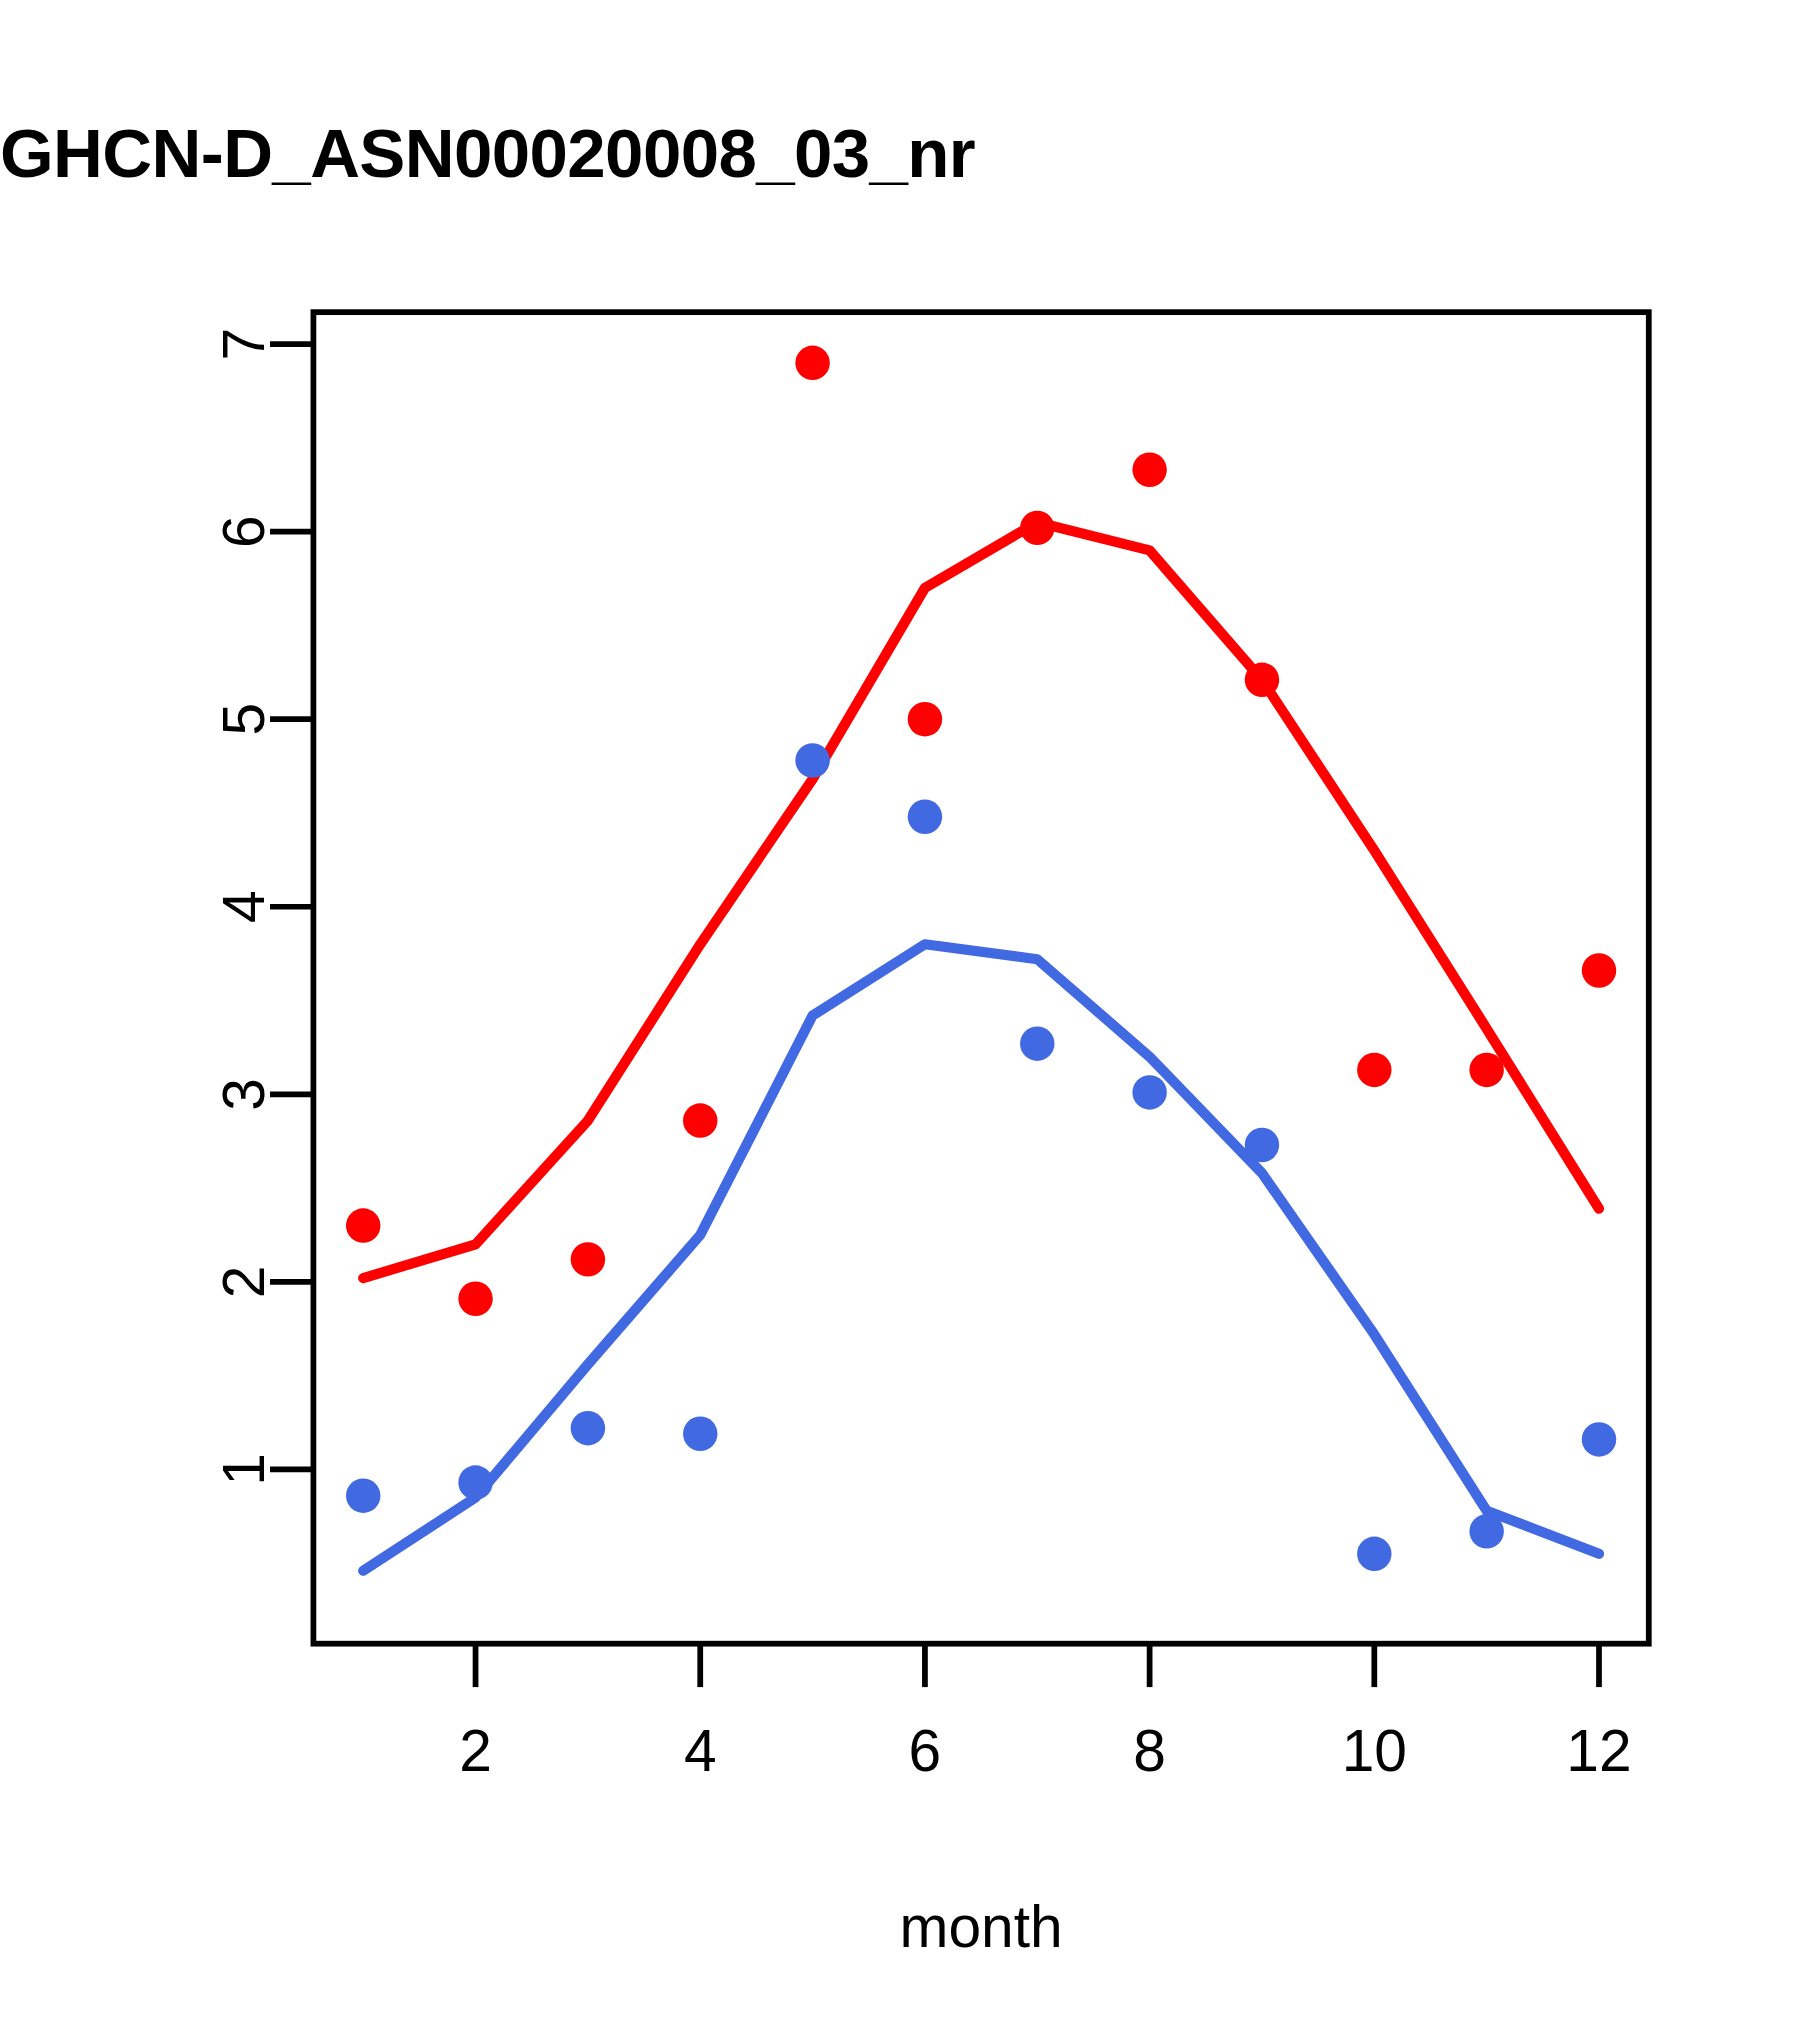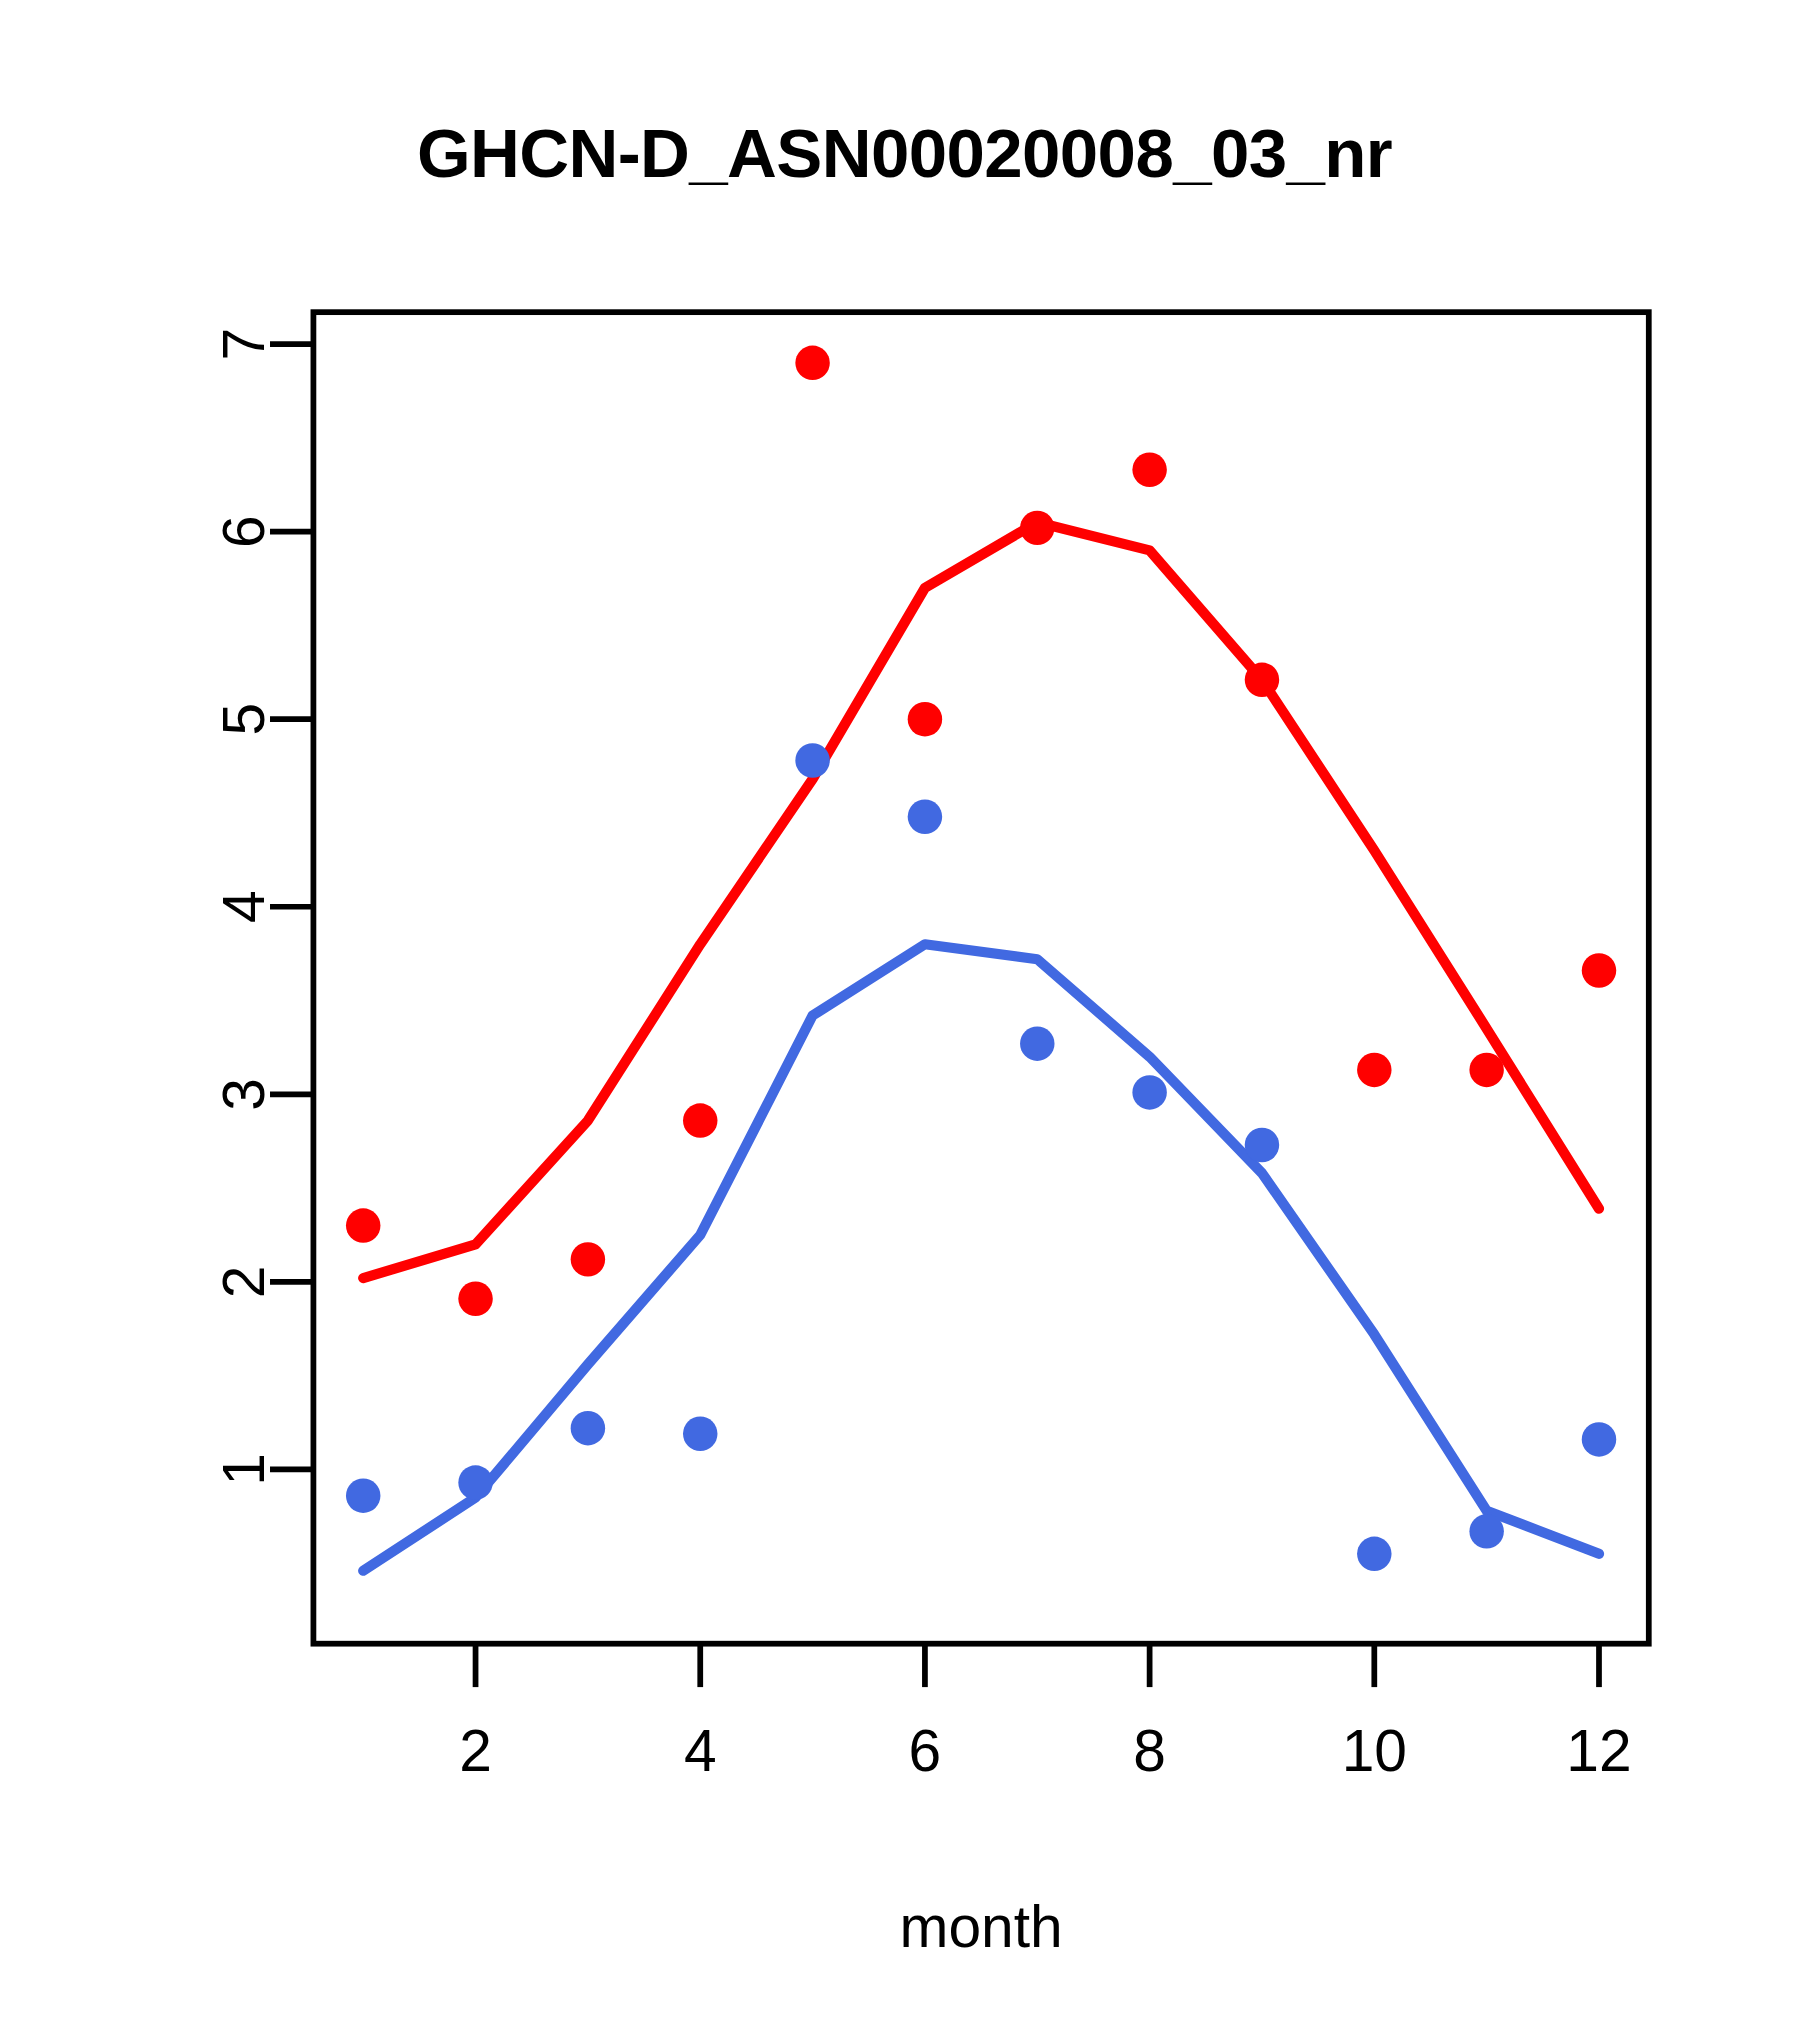--- a/index.html
+++ b/index.html
@@ -1,20 +1,20 @@
 <!DOCTYPE html>
 <html style="font-size:10.2px"><head>
 <meta charset="utf-8">
 <style>
   html, body { margin:0; padding:0; background:#ffffff; }
   body { width:1809px; height:2035px; font-family:"Liberation Sans", sans-serif; color:#000; overflow:hidden; }
   #stage { position:relative; width:1809px; height:2035px; background:#fff; }
   #chart-title {
     position:absolute; left:0; top:114px; width:1809px;
-    text-align:center; font-size:69px; font-weight:bold;
+    text-align:left; font-size:69px; font-weight:bold;
     font-family:"Liberation Sans", sans-serif;
     letter-spacing:-0.6px;
   }
   #plot-svg { position:absolute; left:0; top:0; }
   .axis-tick-label { font-size:92px; font-family:"Liberation Sans", sans-serif; fill:#000; }
   .axis-title { font-size:92px; font-family:"Liberation Sans", sans-serif; fill:#000; }
 </style>
 </head>
 <body>
 

